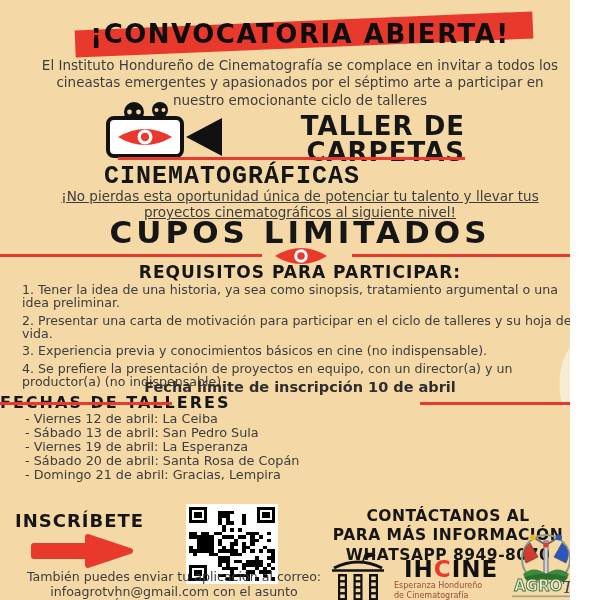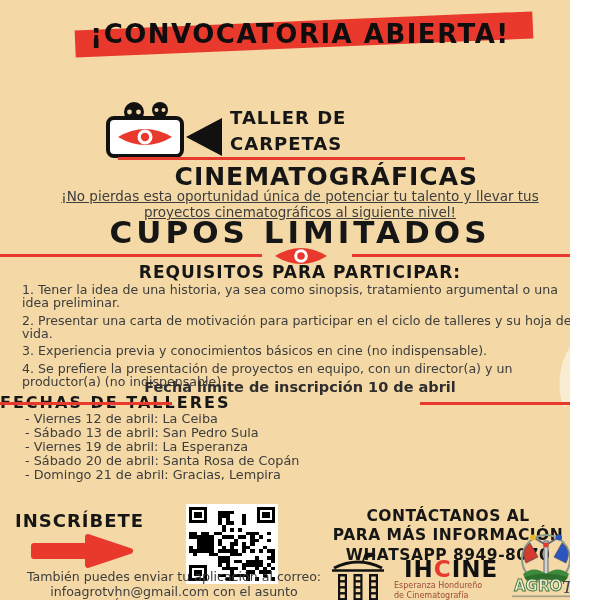--- a/index.html
+++ b/index.html
@@ -38,30 +38,30 @@
   }
   .intro{
     top:57px;left:30px;width:540px;text-align:center;
     font-size:13.5px;line-height:1.28;color:var(--body);margin:0;
   }
 
   
   .brand{top:102px;left:0;width:600px;height:88px;}
   .camera{position:absolute;left:102px;top:0px;}
   .brand-lines{
-    position:absolute;left:230px;top:3px;width:235px;text-align:left;
-    font-size:18px;line-height:26px;letter-spacing:1px;white-space:nowrap;
+    position:absolute;left:230px;top:11px;width:235px;text-align:right;
+    font-size:26px;line-height:26px;letter-spacing:1px;white-space:nowrap;
   }
   .brand-underline{
     position:absolute;left:118px;top:55px;width:347px;height:3px;
     background:var(--accent);
   }
   .brand-cine{
-    position:absolute;left:116px;top:60px;width:362px;text-align:right;
-    font-size:25px;letter-spacing:1px;white-space:nowrap;
+    position:absolute;left:104px;top:60px;width:362px;text-align:left;
+    font-size:25px;letter-spacing:1px;white-space:nowrap;font-family:Liberation Mono, monospace;
   }
 
   
   .promo{
     top:188px;left:30px;width:540px;text-align:center;
     font-size:13.5px;line-height:1.2;color:var(--body);margin:0;text-decoration:underline;
   }
   .cupos{
     top:214px;left:0;width:600px;text-align:center;
     font-size:31px;letter-spacing:4px;white-space:nowrap;
@@ -134,20 +134,21 @@
 
   <svg class="curl" width="600" height="600" viewBox="0 0 600 600">
     <path d="M583,0 L600,0 L600,384 L564,407 C556,390 557,351 583,334 L583,0 Z" fill="#f8ecd2"></path>
   </svg>
 
   <div class="layer title-wrap">
     <span class="red-band"></span>
     <h1 class="page-title">¡CONVOCATORIA ABIERTA!</h1>
   </div>
 
+  <p class="layer intro">El Instituto Hondureño de Cinematografía se complace en invitar a todos los cineastas emergentes y apasionados por el séptimo arte a participar en nuestro emocionante ciclo de talleres</p>
 
   <div class="layer brand">
     <svg class="camera" width="126" height="58" viewBox="0 0 126 58">
       <circle cx="32" cy="10" r="10" fill="#111"></circle>
       <circle cx="27.5" cy="10" r="2.4" fill="#f4d9a6"></circle>
       <circle cx="36.5" cy="10" r="2.4" fill="#f4d9a6"></circle>
       <circle cx="58" cy="8" r="8" fill="#111"></circle>
       <circle cx="54.5" cy="8" r="2" fill="#f4d9a6"></circle>
       <circle cx="61.5" cy="8" r="2" fill="#f4d9a6"></circle>
       <rect x="6" y="16" width="74" height="38" rx="6" fill="#fff" stroke="#111" stroke-width="4"></rect>

